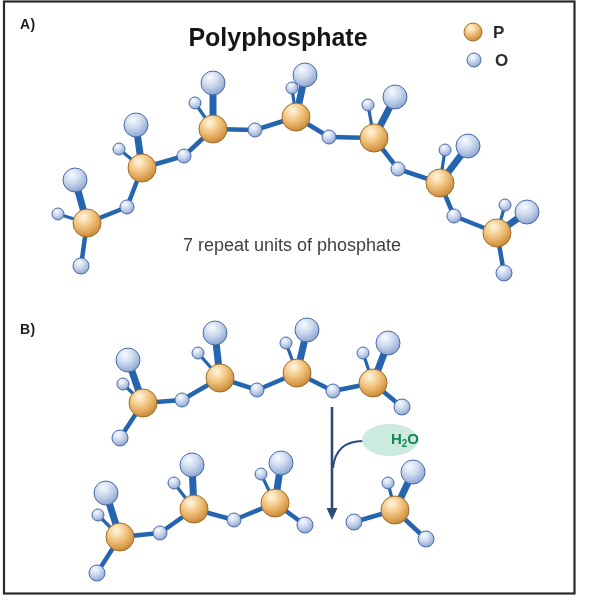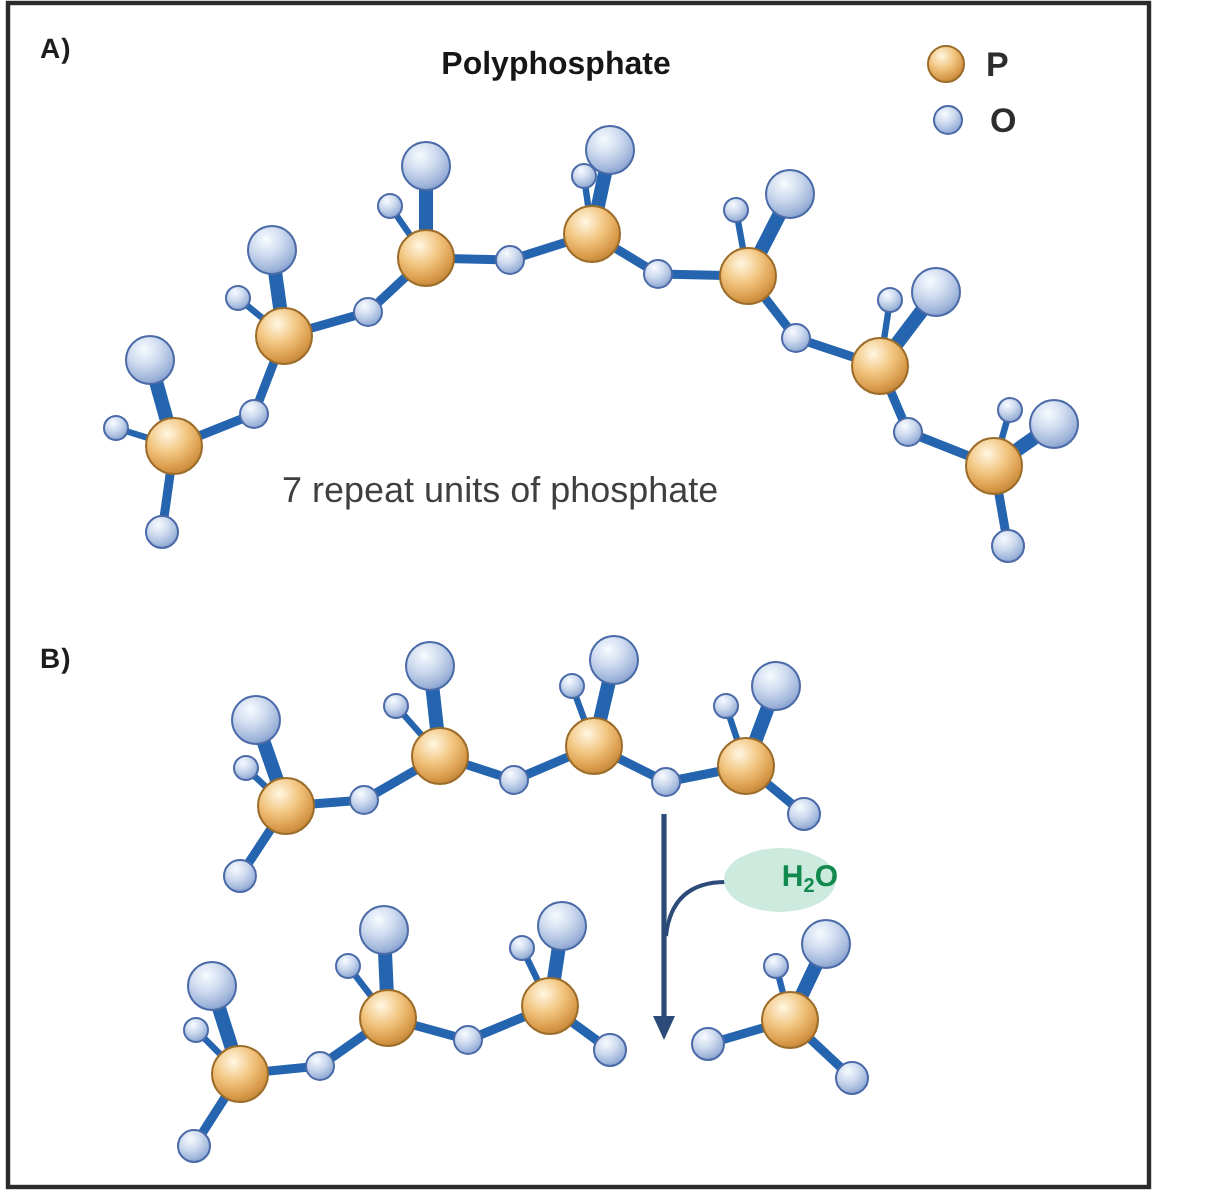--- a/index.html
+++ b/index.html
@@ -2,22 +2,22 @@
 <html><head>
 <meta charset="utf-8">
 <style>
   html,body{margin:0;padding:0;background:#ffffff;}
   .fig{position:relative;width:604px;height:600px;background:#ffffff;
        font-family:"Liberation Sans",sans-serif;overflow:hidden;}
   .fig svg{position:absolute;left:0;top:0;}
   .txt{position:absolute;color:#1c1c1c;line-height:1;white-space:nowrap;}
   .panel-label{font-size:14px;font-weight:bold;letter-spacing:.5px;}
   .title{left:128px;top:25px;width:300px;text-align:center;
-         font-size:16px;font-weight:bold;color:#161616;}
-  .caption{left:141px;top:236px;width:302px;text-align:left;
+         font-size:25px;font-weight:bold;color:#161616;}
+  .caption{left:141px;top:236px;width:302px;text-align:center;
            font-size:18px;color:#3f3f3f;}
   .legend-label{font-size:17px;font-weight:bold;color:#2d2d2d;}
   .h2o{left:362px;top:431px;width:57px;text-align:right;
        font-size:15px;font-weight:bold;}
   .h2o .sub{font-size:10px;vertical-align:-3px;}
 </style>
 </head>
 <body>
 
 <div class="fig">

